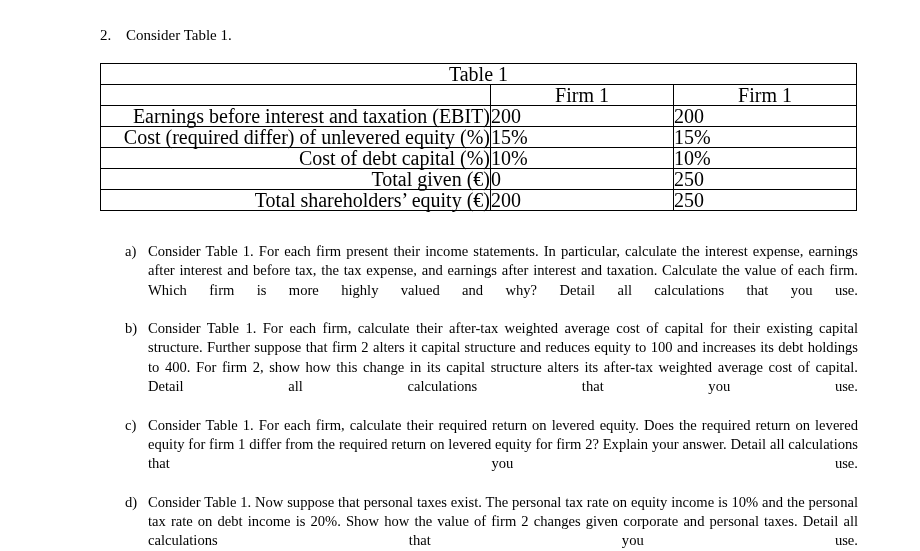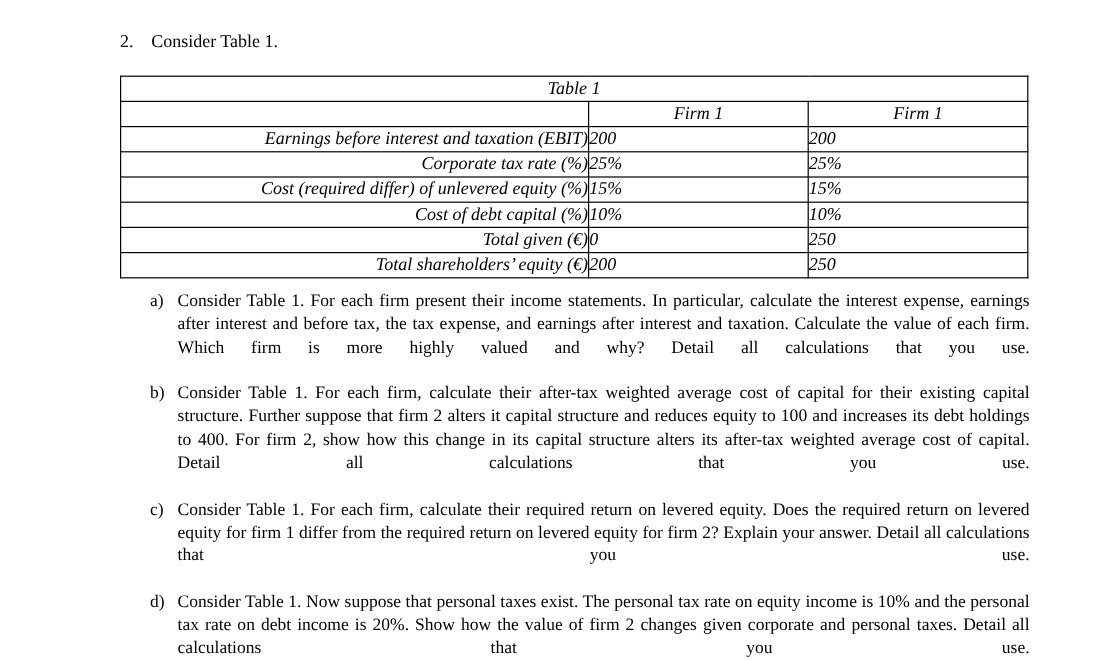--- a/index.html
+++ b/index.html
@@ -34,22 +34,21 @@
   .table-wrap {
     position: absolute;
     left: 100px;
     top: 63px;
     width: 756px;
   }
   table.data-table {
     border-collapse: collapse;
     width: 100%;
     table-layout: fixed;
-    font-size: 15px;
-    font-style: italic;
+    font-size: 20px;
   }
   table.data-table td {
     border: 1px solid #000000;
     height: 19px;
     padding: 0 0 1px 0;
     line-height: 18px;
     vertical-align: middle;
   }
   td.caption-cell {
     text-align: center;
@@ -125,25 +124,20 @@
         <td class="head-cell"></td>
         <td class="head-cell">Firm 1</td>
         <td class="head-cell">Firm 1</td>
       </tr>
       <tr>
         <td class="label-cell">Earnings before interest and taxation (EBIT)</td>
         <td class="val-cell">200</td>
         <td class="val-cell">200</td>
       </tr>
       <tr>
-        <td class="label-cell">Corporate tax rate (%)</td>
-        <td class="val-cell">25%</td>
-        <td class="val-cell">25%</td>
-      </tr>
-      <tr>
         <td class="label-cell">Cost (required differ) of unlevered equity (%)</td>
         <td class="val-cell">15%</td>
         <td class="val-cell">15%</td>
       </tr>
       <tr>
         <td class="label-cell">Cost of debt capital (%)</td>
         <td class="val-cell">10%</td>
         <td class="val-cell">10%</td>
       </tr>
       <tr>

